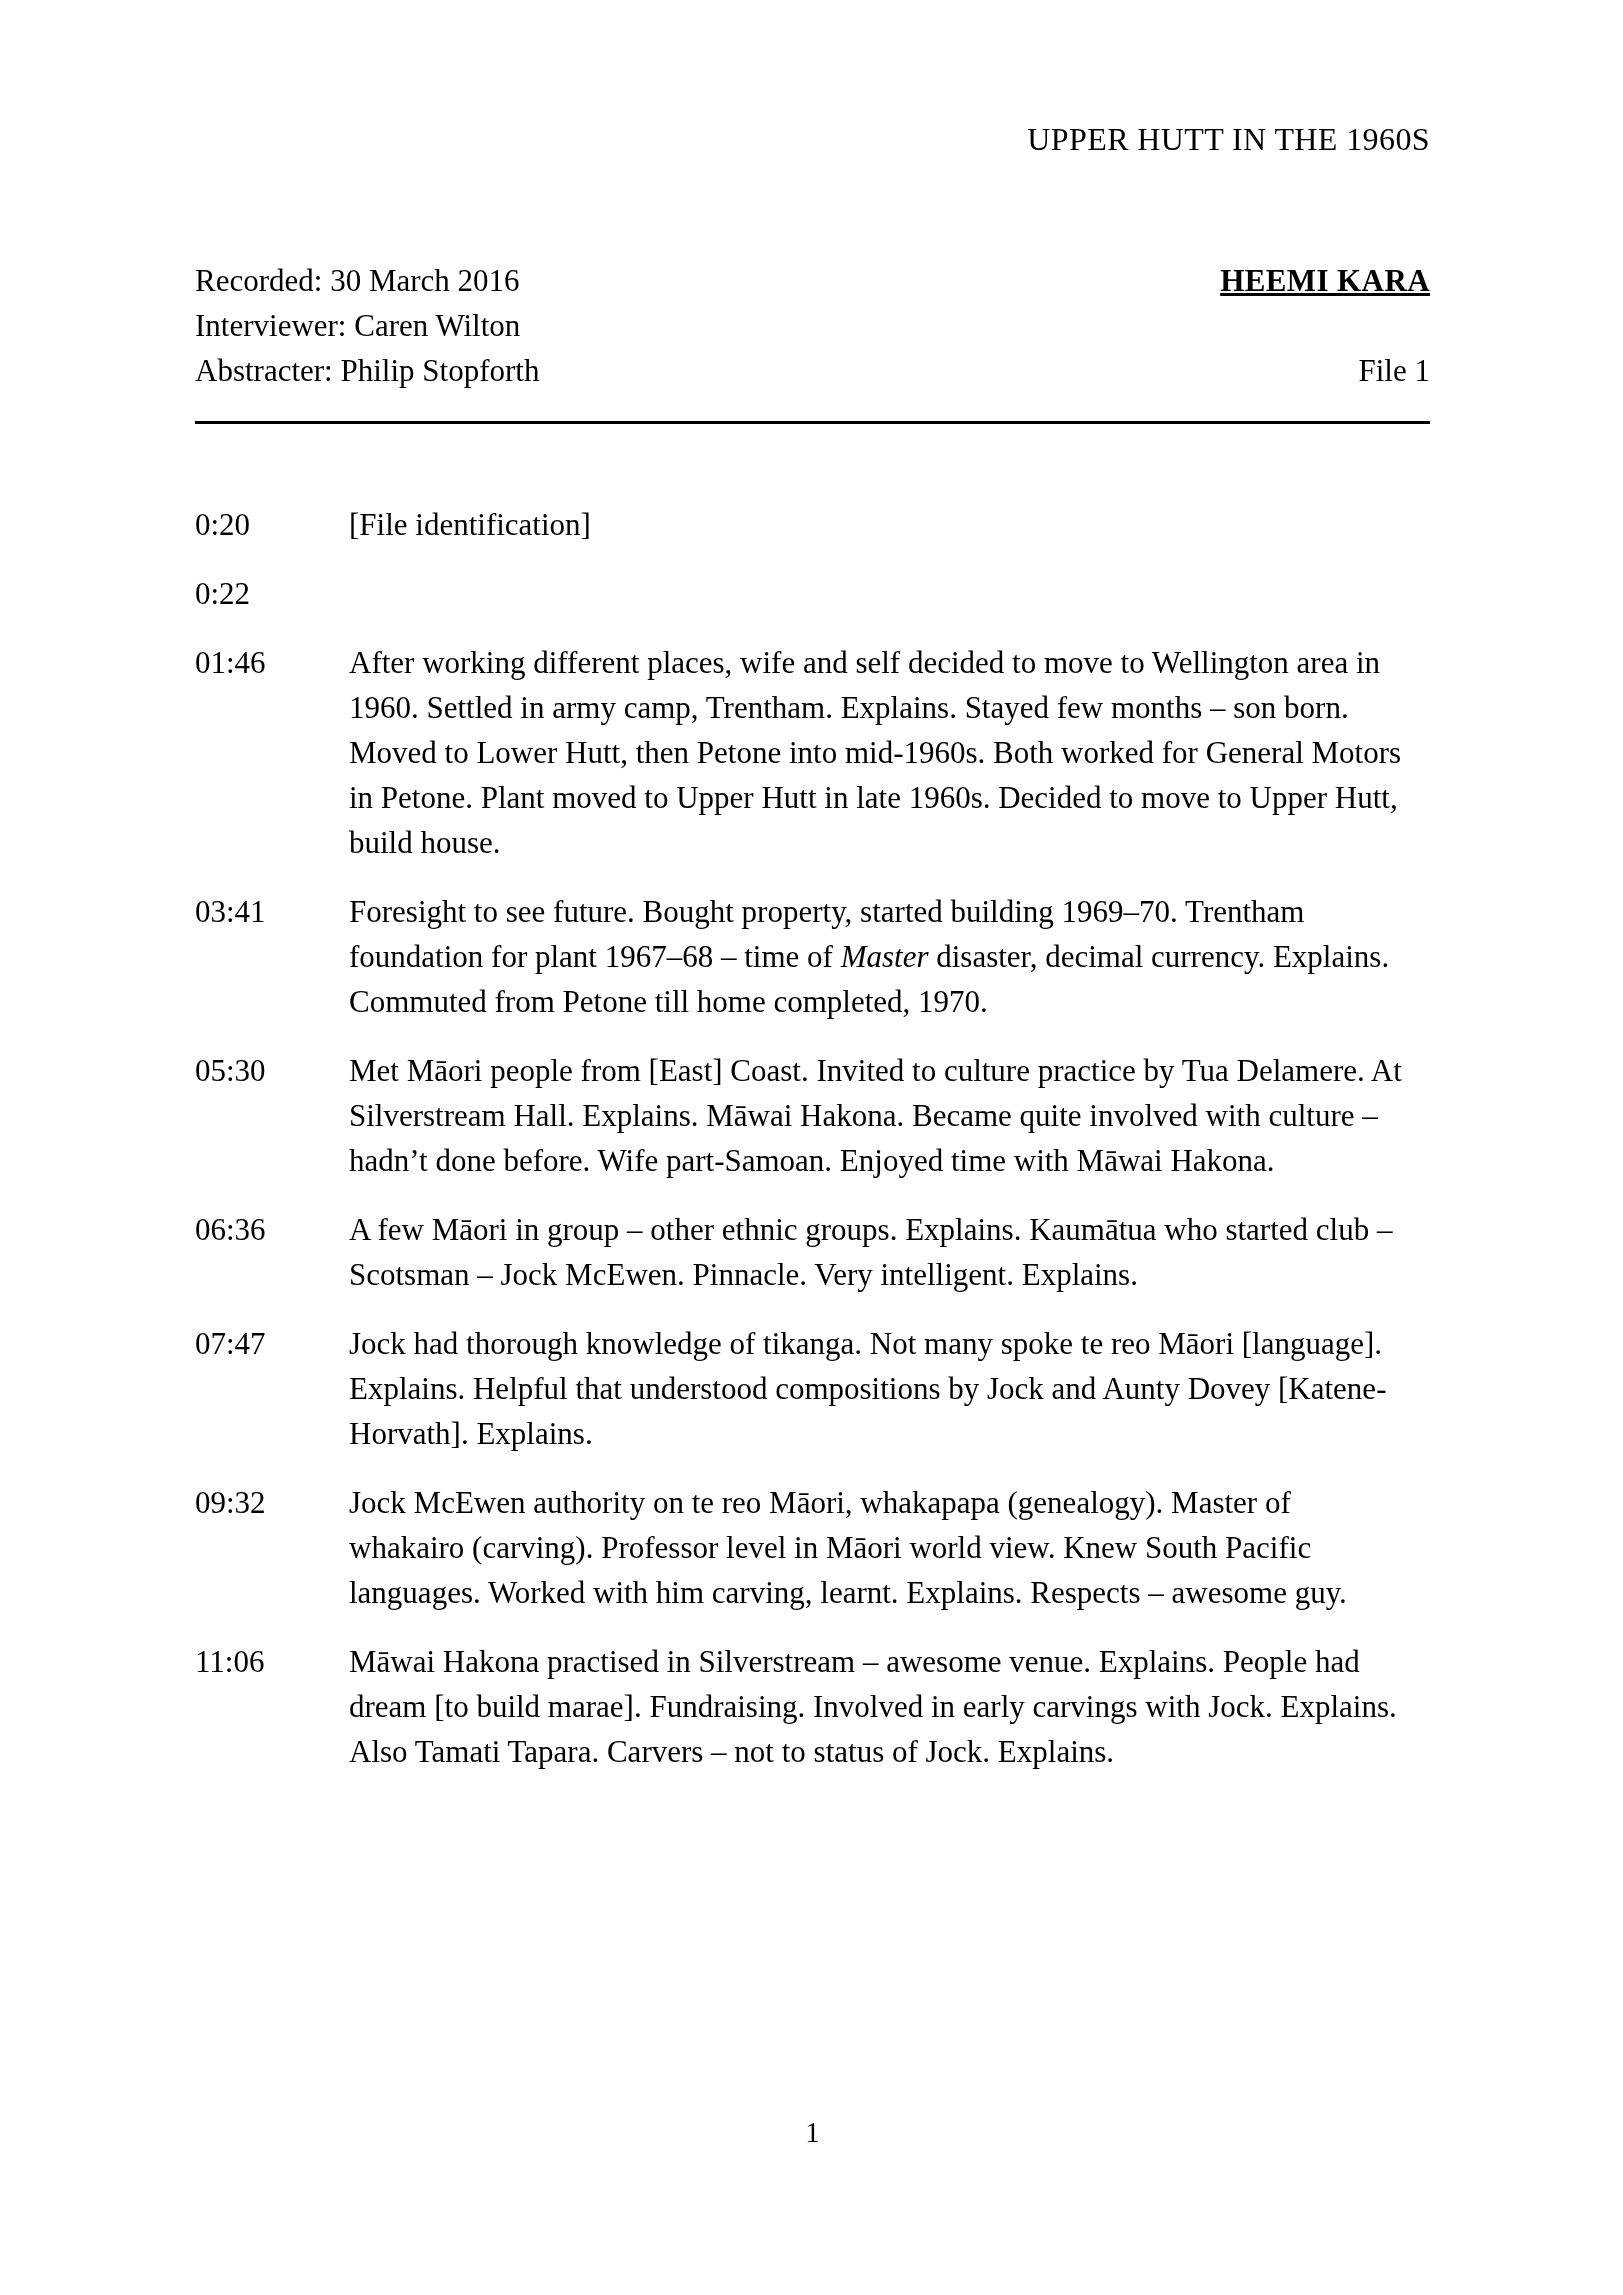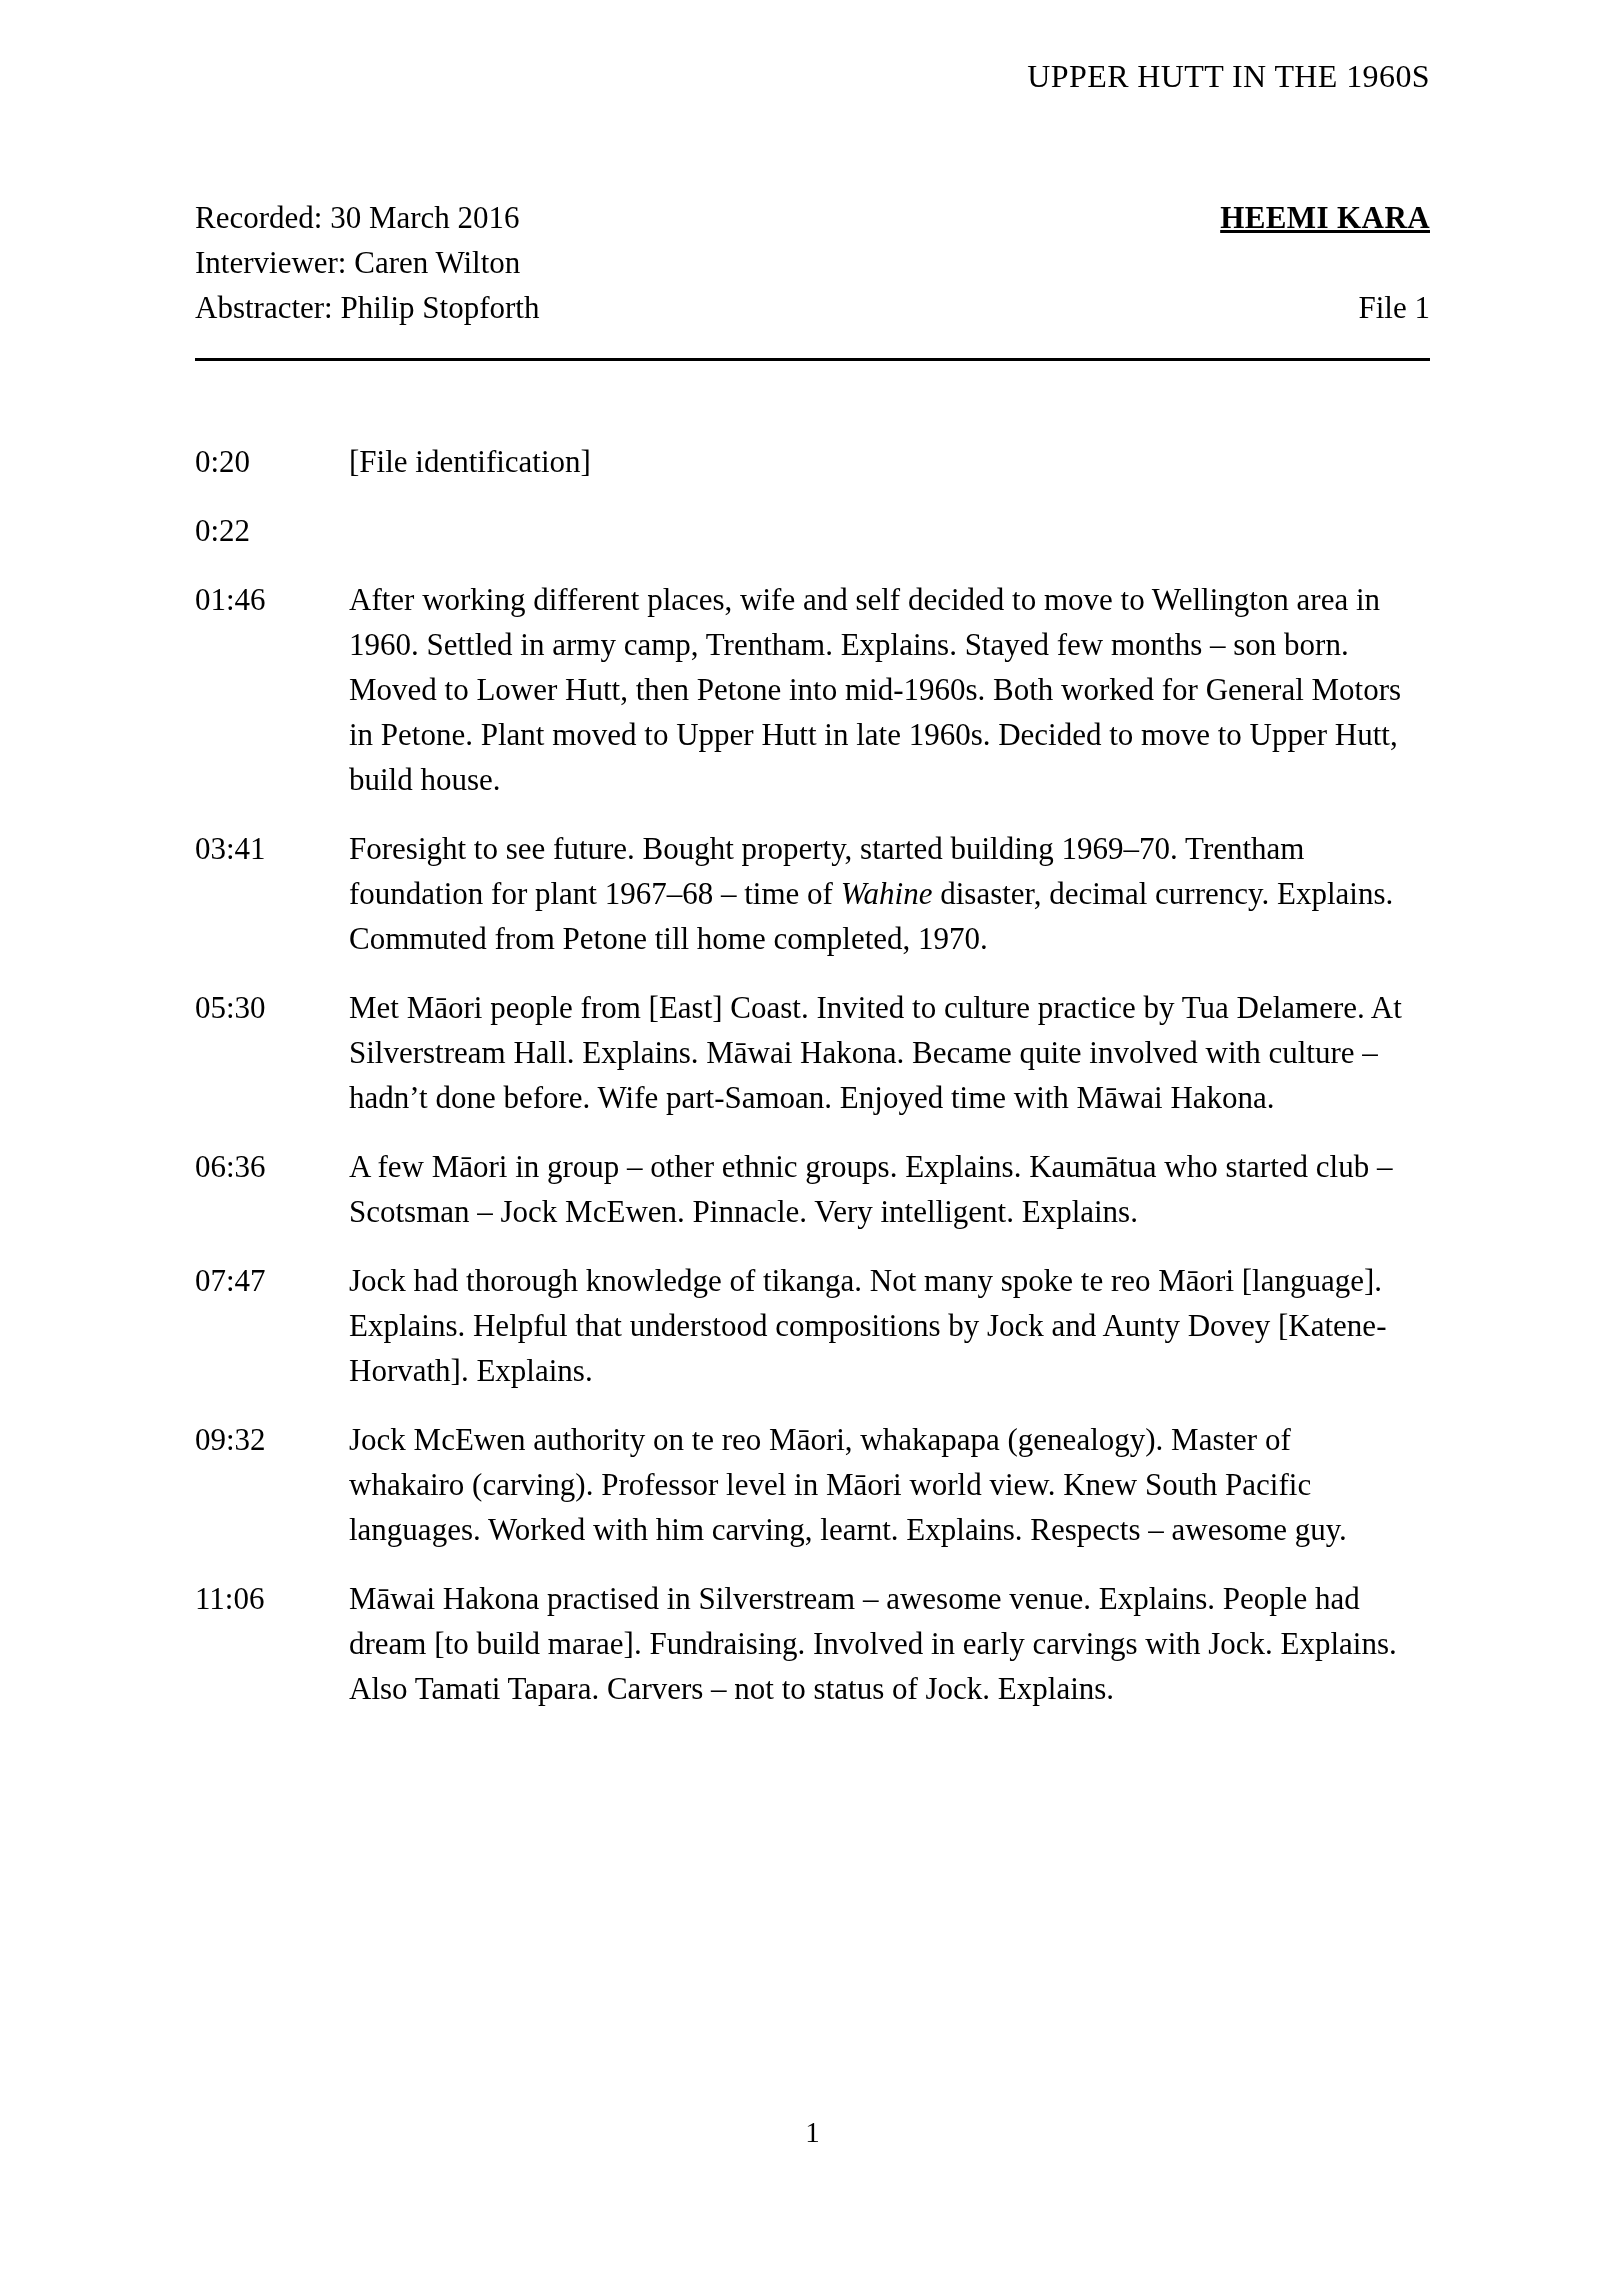--- a/index.html
+++ b/index.html
@@ -15,21 +15,21 @@
     font-family: "Liberation Serif", serif;
     color: #000000;
     font-size: 31px;
     line-height: 45px;
   }
   .page {
     position: absolute;
     top: 0; left: 0;
     width: 1623px;
     height: 2295px;
-    padding: 54px 193px 0 195px;
+    padding: 117px 193px 0 195px;
     box-sizing: border-box;
   }
   .doc-header {
     text-align: right;
     font-size: 32px;
     letter-spacing: 0.4px;
   }
   .meta-block {
     margin-top: 96px;
   }
@@ -108,21 +108,21 @@
     <span class="entry-time">0:22</span>
   </div>
 
   <div class="entry">
     <span class="entry-time">01:46</span>
     <span class="entry-text"><span>After working different places, wife and self decided to move to Wellington area in 1960. Settled in army camp, Trentham. Explains. Stayed few months – son born. Moved to Lower Hutt, then Petone into mid-1960s. Both worked for General Motors in Petone. Plant moved to Upper Hutt in late 1960s. Decided to move to Upper Hutt, build house.</span></span>
   </div>
 
   <div class="entry">
     <span class="entry-time">03:41</span>
-    <span class="entry-text"><span>Foresight to see future. Bought property, started building 1969–70. Trentham foundation for plant 1967–68 – time of </span><em>Wahine</em><span> disaster, decimal currency. Explains. Commuted from Petone till home completed, 1970.</span></span>
+    <span class="entry-text"><span>Foresight to see future. Bought property, started building 1969–70. Trentham foundation for plant 1967–68 – time of </span><em>Master</em><span> disaster, decimal currency. Explains. Commuted from Petone till home completed, 1970.</span></span>
   </div>
 
   <div class="entry">
     <span class="entry-time">05:30</span>
     <span class="entry-text"><span>Met Māori people from [East] Coast. Invited to culture practice by Tua Delamere. At Silverstream Hall. Explains. Māwai Hakona. Became quite involved with culture – hadn’t done before. Wife part-Samoan. Enjoyed time with Māwai Hakona.</span></span>
   </div>
 
   <div class="entry">
     <span class="entry-time">06:36</span>
     <span class="entry-text"><span>A few Māori in group – other ethnic groups. Explains. Kaumātua who started club – Scotsman – Jock McEwen. Pinnacle. Very intelligent. Explains.</span></span>

